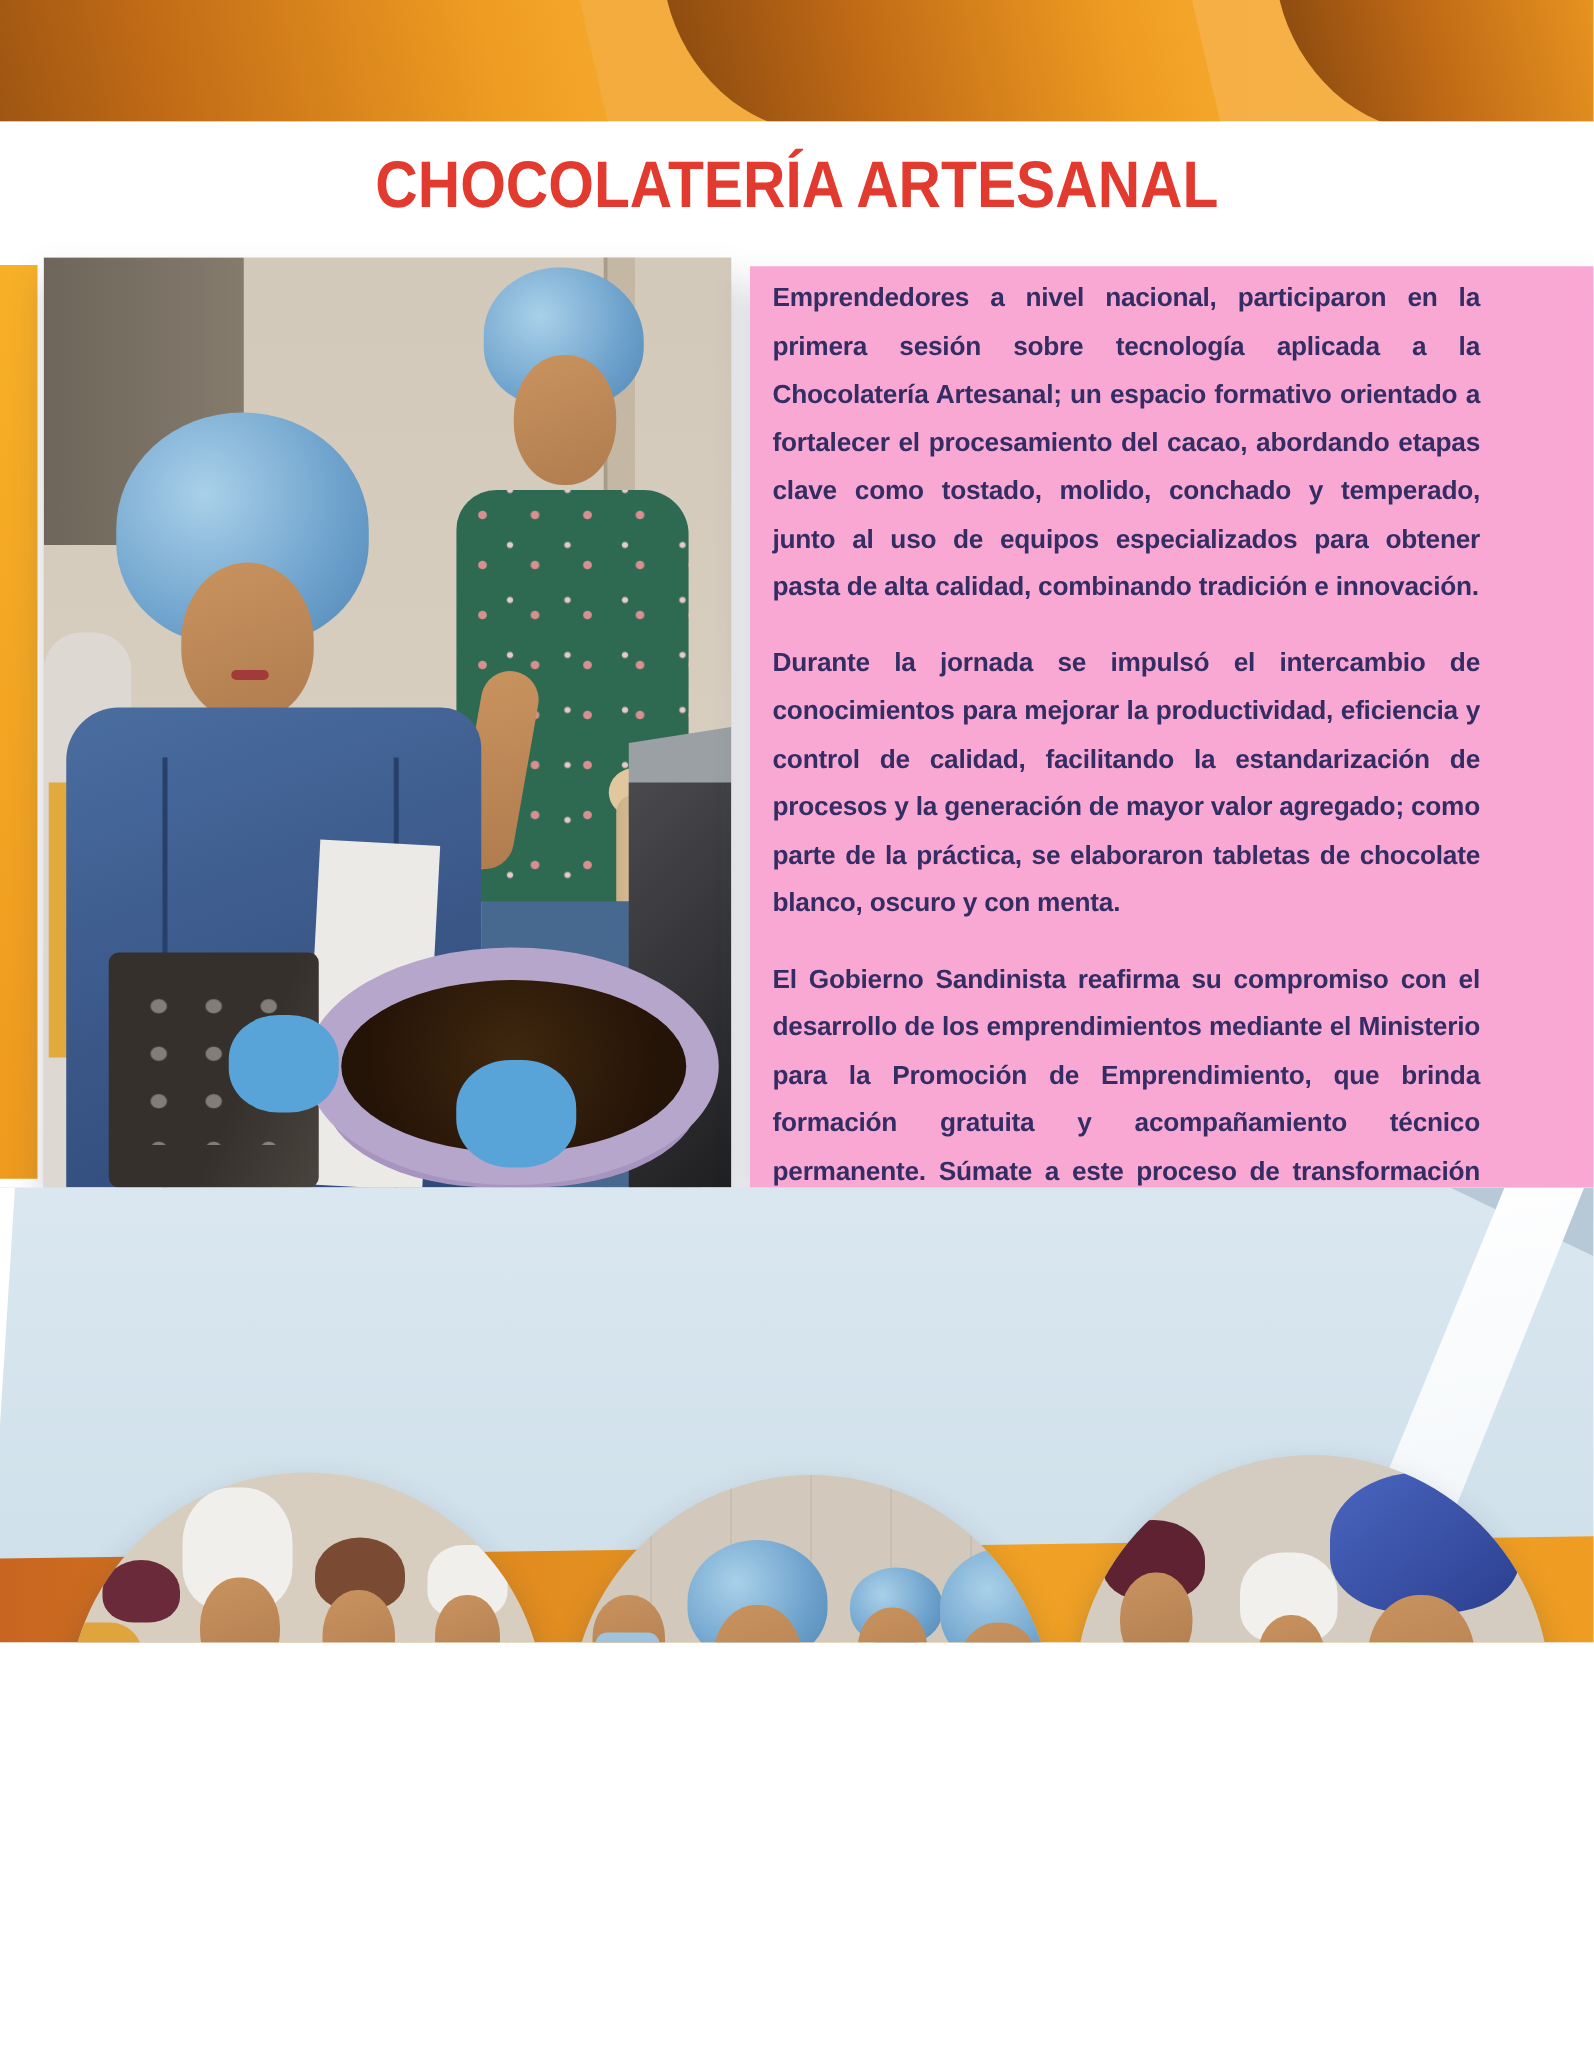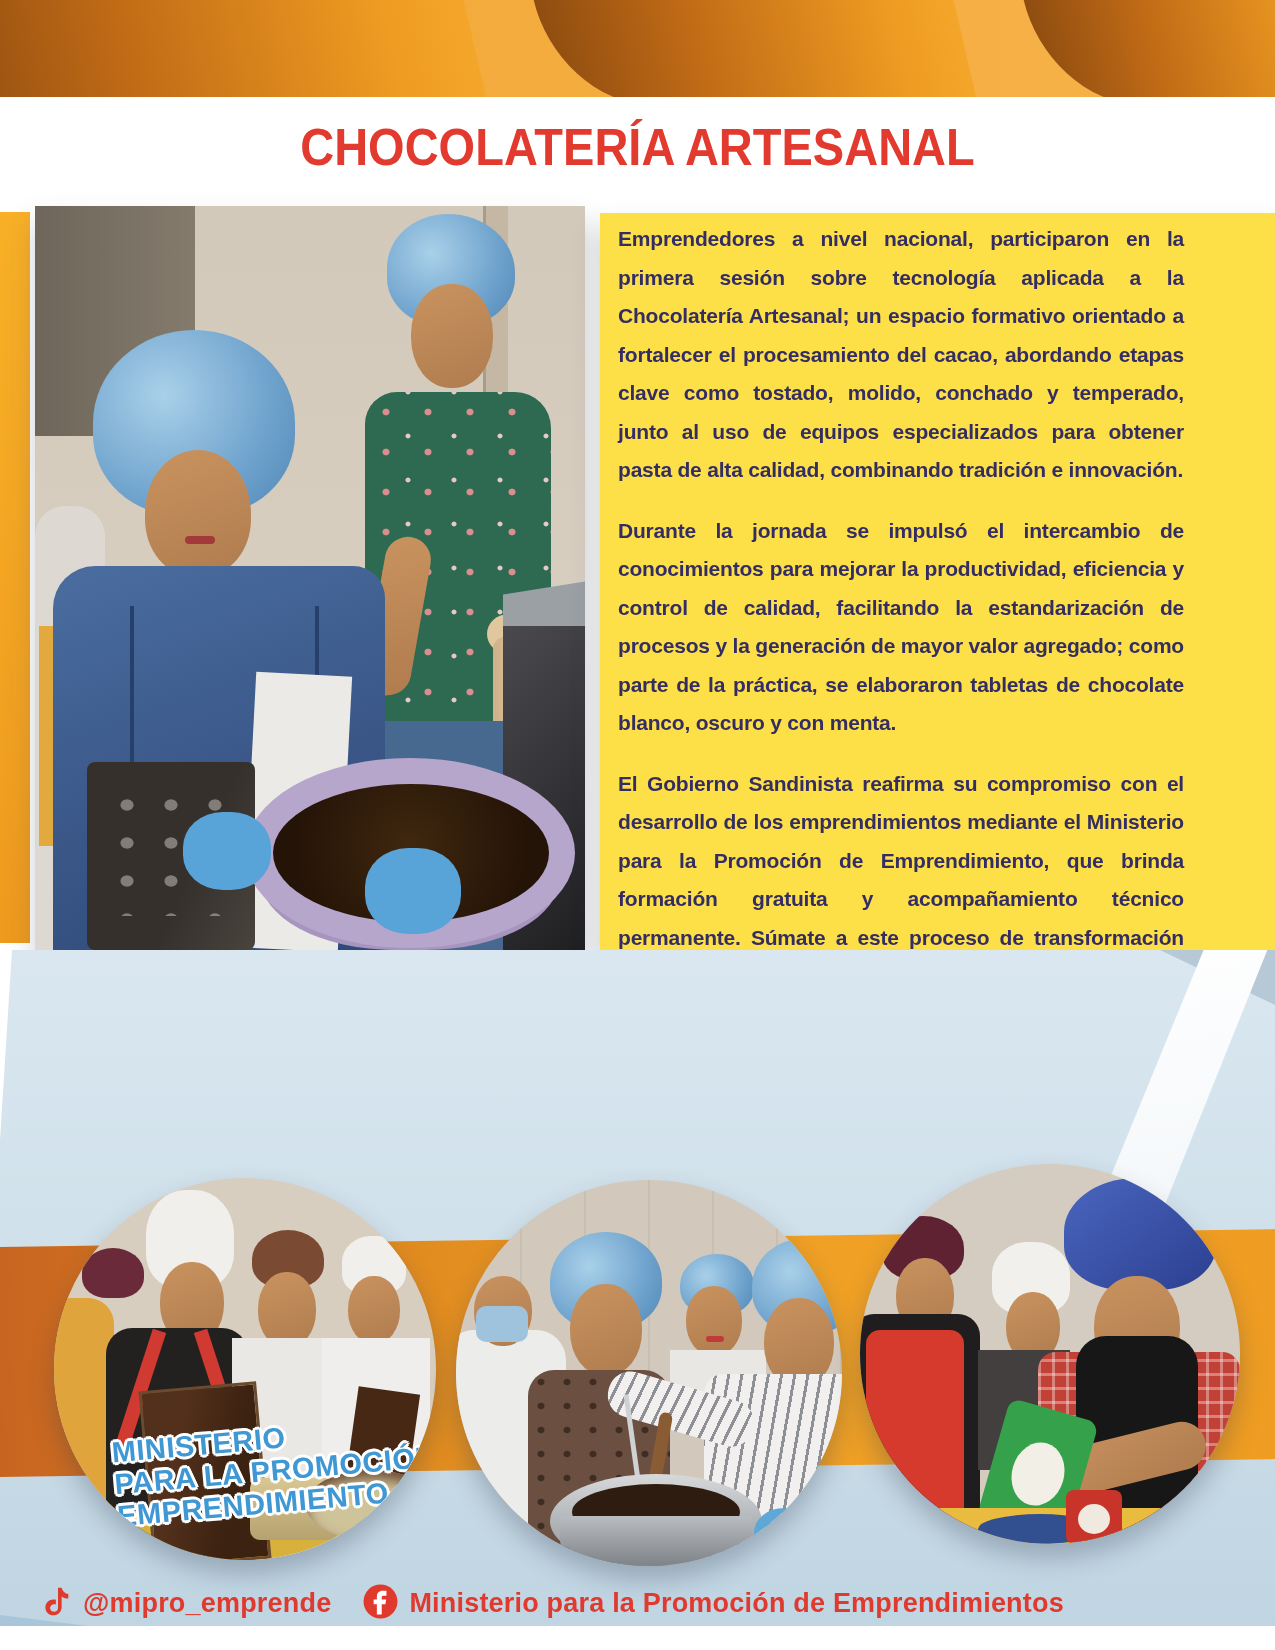--- a/index.html
+++ b/index.html
@@ -1,16 +1,16 @@
 <!DOCTYPE html>
 <html><head>
 <meta charset="utf-8">
 <style>
   html,body{margin:0;padding:0;background:#fff;}
-  .page{position:relative;width:1275px;height:1626px;background:#ffffff;overflow:hidden;
+  .page{position:relative;width:1275px;height:1314px;background:#ffffff;overflow:hidden;
         font-family:"Liberation Sans",sans-serif;}
   .abs{position:absolute;}
 
   
   .banner{position:absolute;left:0;top:0;width:1275px;height:97px;overflow:hidden;
           background:linear-gradient(90deg,#f2a735,#f6b24a);}
   .sw{position:absolute;top:-6px;height:110px;transform:skewX(13deg);
       background:linear-gradient(90deg,#8f4d10 0%,#c06a16 35%,#ee9c22 85%,#f4a62a 100%);
       border-radius:0 0 0 90px / 0 0 0 104px;}
   .sw1{left:-70px;width:545px;}
@@ -18,21 +18,21 @@
   .sw3{left:1035px;width:330px;}
 
   .title{position:absolute;left:0;top:116px;width:1275px;text-align:center;
          font-size:47px;font-weight:bold;letter-spacing:0px;color:#e23a2e;
          transform:scaleY(1.12);transform-origin:top center;}
 
   
   .orange-strip{position:absolute;left:0;top:212px;width:30px;height:731px;
                 background:linear-gradient(180deg,#f8b027,#ee9a1e);}
   .panel{position:absolute;left:600px;top:213px;width:675px;height:737px;
-         background:#fde047;box-shadow:0 16px 26px rgba(60,70,90,.25);}
+         background:#f9a8d4;box-shadow:0 16px 26px rgba(60,70,90,.25);}
   .panel p{margin:0;padding:0;width:566px;margin-left:18px;
            font-size:21px;line-height:38.5px;letter-spacing:-0.2px;
            color:#342d63;font-weight:bold;text-align:justify;}
   .panel p+p{margin-top:22px;}
   .panel .inner{padding-top:7px;}
 
   
   .photo{position:absolute;left:35px;top:206px;width:550px;height:744px;overflow:hidden;
          background:linear-gradient(180deg,#d3c9ba 0%,#d8cec0 55%,#bdb1a1 100%);
          box-shadow:0 16px 26px rgba(60,70,90,.25);}

